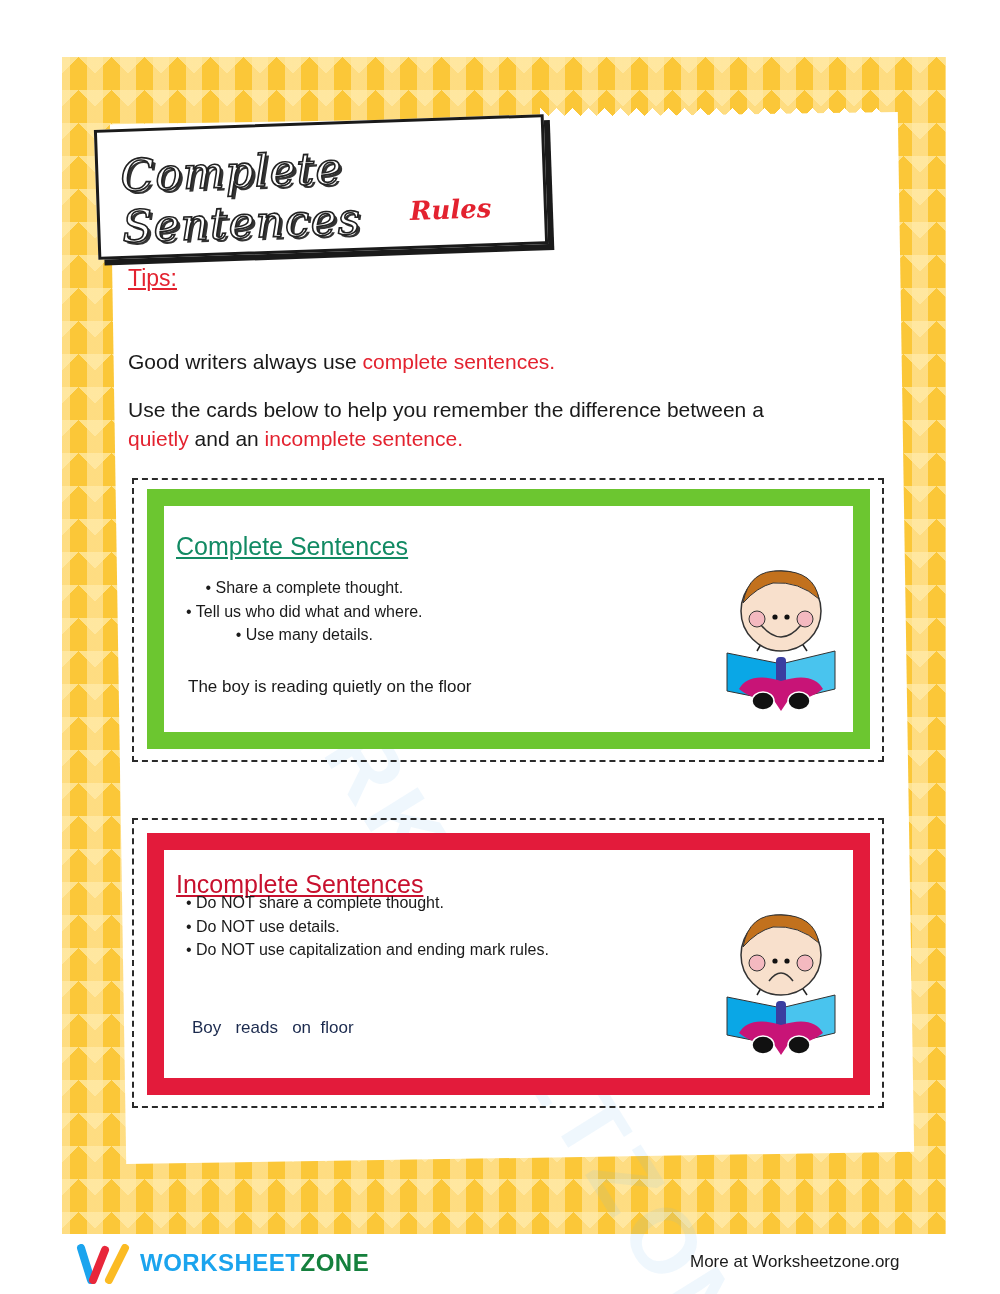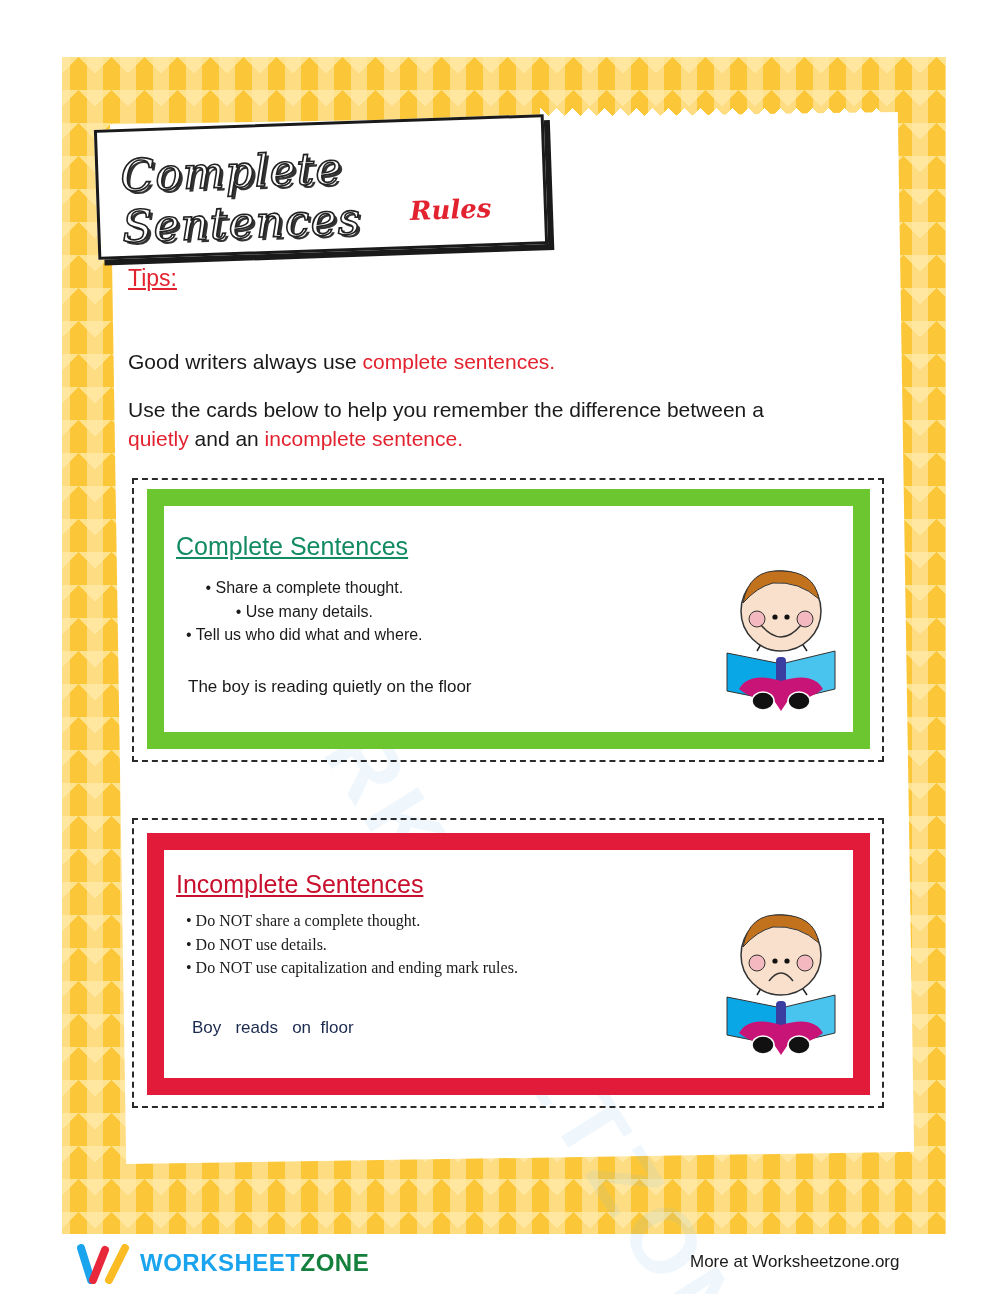--- a/index.html
+++ b/index.html
@@ -111,22 +111,22 @@
 <div class="para" style="top:348px;">Use the cards below to help you remember the difference between a</div>
 <div class="para" style="top:377px;">
   <span class="red">quietly</span><span> and an </span><span class="red">incomplete sentence.</span>
 </div>
 
 <div class="dash-box" style="left:132px; top:478px; width:752px; height:284px;"></div>
 <div class="card" style="left:147px; top:489px; width:723px; height:260px; border:17px solid #6cc630;">
   <div class="card-title" style="left:12px; top:26px; color:#128a63;">Complete Sentences</div>
   <ul class="card-list" style="left:22px; top:70px;text-align:center;">
     <li>Share a complete thought.</li>
+    <li>Tell us who did what and where.</li>
     <li>Use many details.</li>
-    <li>Tell us who did what and where.</li>
   </ul>
   <div class="example" style="left:24px; top:171px; color:#1a1a1a;">The boy is reading quietly on the floor</div>
   <svg class="boy" style="left:555px; top:45px;" width="130" height="160" viewBox="0 0 130 160">
     <line x1="45" y1="88" x2="38" y2="100" stroke="#222" stroke-width="1.5"></line>
     <line x1="80" y1="88" x2="88" y2="100" stroke="#222" stroke-width="1.5"></line>
     <circle cx="62" cy="60" r="40" fill="#f8e0cc" stroke="#333" stroke-width="1.5"></circle>
     <path d="M24 52 Q30 18 62 20 Q95 20 100 48 Q80 30 54 32 Q38 36 24 52Z" fill="#c2711d" stroke="#333" stroke-width="1"></path>
     <circle cx="38" cy="68" r="8" fill="#f4b9c0" stroke="#333" stroke-width="1"></circle>
     <circle cx="86" cy="68" r="8" fill="#f4b9c0" stroke="#333" stroke-width="1"></circle>
     <circle cx="56" cy="66" r="2.6" fill="#111"></circle>
@@ -137,21 +137,21 @@
     <rect x="57" y="106" width="10" height="44" rx="4" fill="#3a3ea0"></rect>
     <path d="M20 138 Q30 120 62 130 Q94 120 104 138 Q90 150 70 148 L62 160 L54 148 Q34 150 20 138Z" fill="#c81477"></path>
     <ellipse cx="44" cy="150" rx="11" ry="9" fill="#111" stroke="#fff" stroke-width="1.5"></ellipse>
     <ellipse cx="80" cy="150" rx="11" ry="9" fill="#111" stroke="#fff" stroke-width="1.5"></ellipse>
   </svg>
 </div>
 
 <div class="dash-box" style="left:132px; top:818px; width:752px; height:290px;"></div>
 <div class="card" style="left:147px; top:833px; width:723px; height:262px; border:17px solid #e31b3b;">
   <div class="card-title" style="left:12px; top:20px; color:#c8102e;">Incomplete Sentences</div>
-  <ul class="card-list" style="left:22px; top:59px;font-family:Liberation Serif, serif;">
+  <ul class="card-list" style="left:22px; top:41px;">
     <li>Do NOT share a complete thought.</li>
     <li>Do NOT use details.</li>
     <li>Do NOT use capitalization and ending mark rules.</li>
   </ul>
   <div class="example" style="left:28px; top:168px; color:#1b2a4e; white-space:pre;">Boy   reads   on  floor</div>
   <svg class="boy" style="left:555px; top:45px;" width="130" height="160" viewBox="0 0 130 160">
     <line x1="45" y1="88" x2="38" y2="100" stroke="#222" stroke-width="1.5"></line>
     <line x1="80" y1="88" x2="88" y2="100" stroke="#222" stroke-width="1.5"></line>
     <circle cx="62" cy="60" r="40" fill="#f8e0cc" stroke="#333" stroke-width="1.5"></circle>
     <path d="M24 52 Q30 18 62 20 Q95 20 100 48 Q80 30 54 32 Q38 36 24 52Z" fill="#c2711d" stroke="#333" stroke-width="1"></path>

